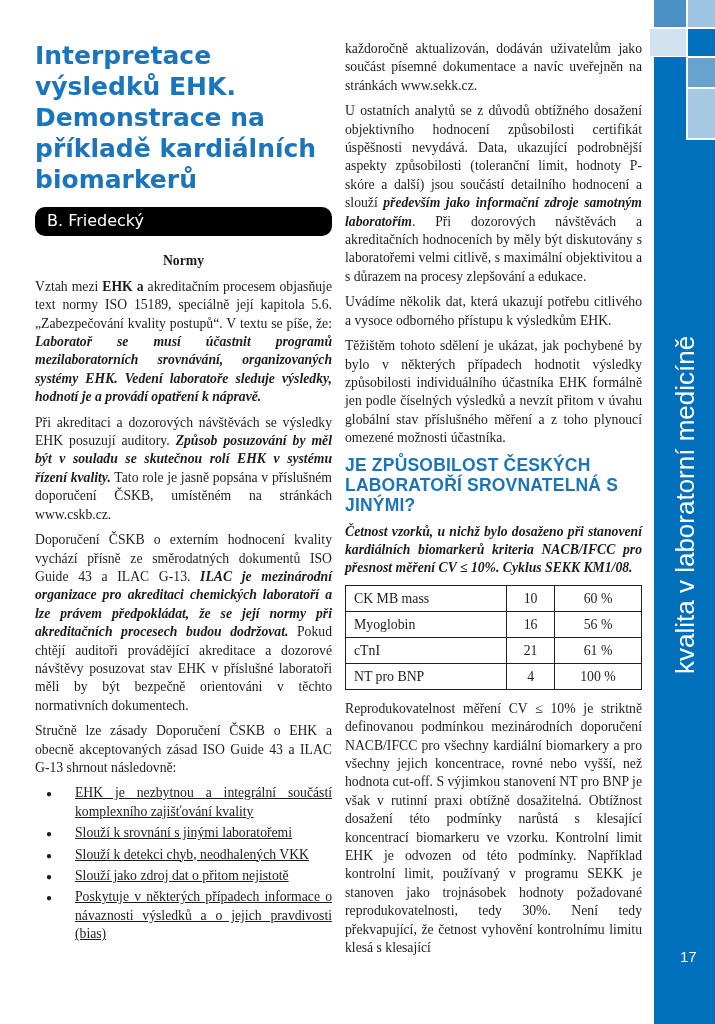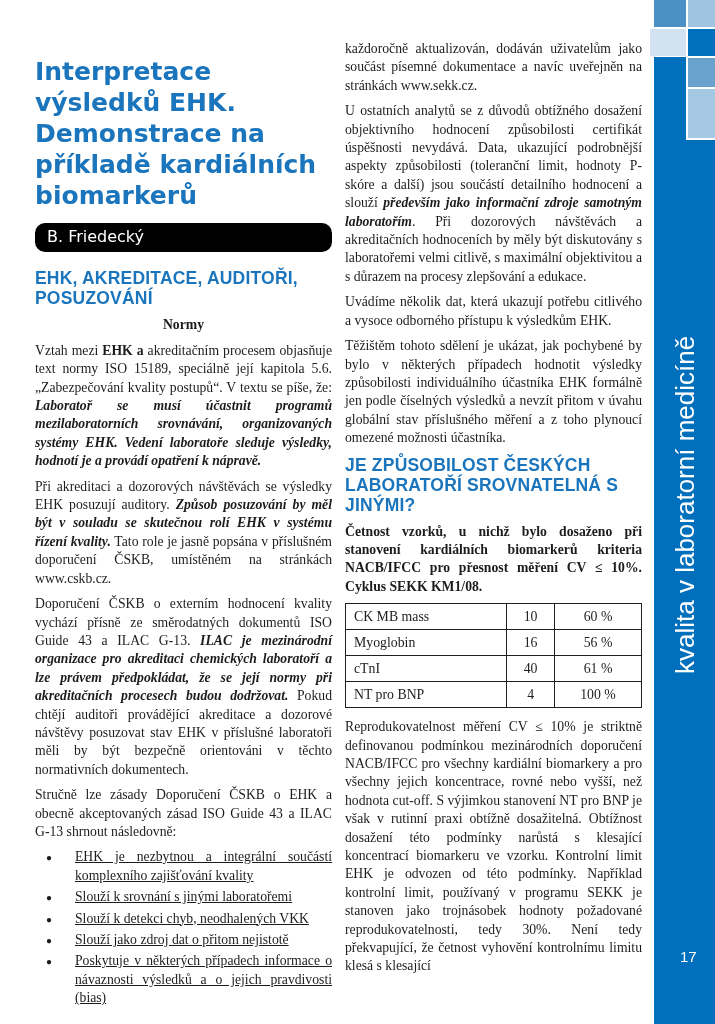--- a/index.html
+++ b/index.html
@@ -5,30 +5,30 @@
   html,body{margin:0;padding:0;background:#e8e8e8;}
   .page{position:relative;width:715px;height:1024px;background:#ffffff;overflow:hidden;
         font-family:"Liberation Serif",serif;color:#1c1c1c;margin:0 auto;}
   .col{position:absolute;top:38px;width:297px;font-size:13.7px;line-height:18.4px;text-align:justify;}
   .col-left{left:35px;}
   .col-right{left:345px;top:40px;}
   .col p{margin:0 0 7px 0;}
   .b{font-weight:bold;}
   .i{font-style:italic;}
   .article-title{font-family:"DejaVu Sans",sans-serif;font-weight:bold;color:#1b75bc;
-        font-size:25px;line-height:31px;margin:18px 0 12px 0;text-align:left;}
+        font-size:25px;line-height:31px;margin:2px 0 12px 0;text-align:left;}
   .author-bar{background:#000000;color:#ffffff;font-family:"DejaVu Sans",sans-serif;
         font-size:16px;padding:5px 12px 6px 12px;margin:0 0 16px 0;text-align:left;border-radius:10px;}
   .section-heading{font-family:"Liberation Sans",sans-serif;font-weight:bold;color:#1b75bc;
         font-size:17.5px;line-height:20px;margin:0 0 8px 0;text-align:left;letter-spacing:.2px;}
   .subhead{font-weight:bold;margin:0;text-align:center;}
   ul.bullets{list-style:none;margin:0 0 7px 0;padding:0;text-decoration:underline;}
   ul.bullets li{position:relative;padding-left:40px;margin:0 0 3px 0;text-align:justify;}
   ul.bullets li::before{content:"\25CF";position:absolute;left:11px;top:1px;font-size:10px;}
-  .table-caption{font-weight:bold;margin:0 0 9px 0;}
+  .table-caption{font-weight:bold;font-style:italic;margin:0 0 9px 0;}
   table.data-table{border-collapse:collapse;width:100%;margin:3px 0 10px 0;}
   table.data-table th,table.data-table td{border:1px solid #231f20;font-weight:normal;
         font-size:13.8px;line-height:17px;padding:4px 6px;text-align:center;vertical-align:middle;}
   table.data-table td.row-label{text-align:left;padding-left:8px;}
   .komentar{margin:0;text-align:left;}
   .comment-body{margin:0;}
   
   .sq{position:absolute;}
   .sq-a1{left:654px;top:0;width:32px;height:27px;}
   .sq-a2{left:650px;top:29px;width:36px;height:27px;}
@@ -48,21 +48,20 @@
 </head>
 <body>
 
 <div class="page">
 
   <div class="col col-left">
     <h1 class="article-title">Interpretace výsledků EHK. Demonstrace na příkladě kardiálních biomarkerů</h1>
     <div class="author-bar">
       <span>B. Friedecký</span>
     </div>
-    <h2 class="section-heading">EHK, AKREDITACE, AUDITOŘI, POSUZOVÁNÍ</h2>
     <p class="subhead">Normy</p>
     <p><span>Vztah mezi </span><span class="b">EHK a</span><span> akreditačním procesem objasňuje text normy ISO 15189, speciálně její kapitola 5.6. „Zabezpečování kvality postupů“. V textu se píše, že: </span><span class="b i">Laboratoř se musí účastnit programů mezilaboratorních srovnávání, organizovaných systémy EHK. Vedení laboratoře sleduje výsledky, hodnotí je a provádí opatření k nápravě.</span></p>
     <p><span>Při akreditaci a dozorových návštěvách se výsledky EHK posuzují auditory. </span><span class="b i">Způsob posuzování by měl být v souladu se skutečnou rolí EHK v systému řízení kvality.</span><span> Tato role je jasně popsána v příslušném doporučení ČSKB, umístěném na stránkách www.cskb.cz.</span></p>
     <p><span>Doporučení ČSKB o externím hodnocení kvality vychází přísně ze směrodatných dokumentů ISO Guide 43 a ILAC G-13. </span><span class="b i">ILAC je mezinárodní organizace pro akreditaci chemických laboratoří a lze právem předpokládat, že se její normy při akreditačních procesech budou dodržovat.</span><span> Pokud chtějí auditoři provádějící akreditace a dozorové návštěvy posuzovat stav EHK v příslušné laboratoři měli by být bezpečně orientováni v těchto normativních dokumentech.</span></p>
     <p>Stručně lze zásady Doporučení ČSKB o EHK a obecně akceptovaných zásad ISO Guide 43 a ILAC G-13 shrnout následovně:</p>
     <ul class="bullets">
       <li>EHK je nezbytnou a integrální součástí komplexního zajišťování kvality</li>
       <li>Slouží k srovnání s jinými laboratořemi</li>
       <li>Slouží k detekci chyb, neodhalených VKK</li>
       <li>Slouží jako zdroj dat o přitom nejistotě</li>
@@ -86,21 +85,21 @@
         <td>10</td>
         <td>60 %</td>
       </tr>
       <tr>
         <td class="row-label">Myoglobin</td>
         <td>16</td>
         <td>56 %</td>
       </tr>
       <tr>
         <td class="row-label">cTnI</td>
-        <td>40</td>
+        <td>21</td>
         <td>61 %</td>
       </tr>
       <tr>
         <td class="row-label">NT pro BNP</td>
         <td>4</td>
         <td>100 %</td>
       </tr>
     </tbody>
       </table>
 

